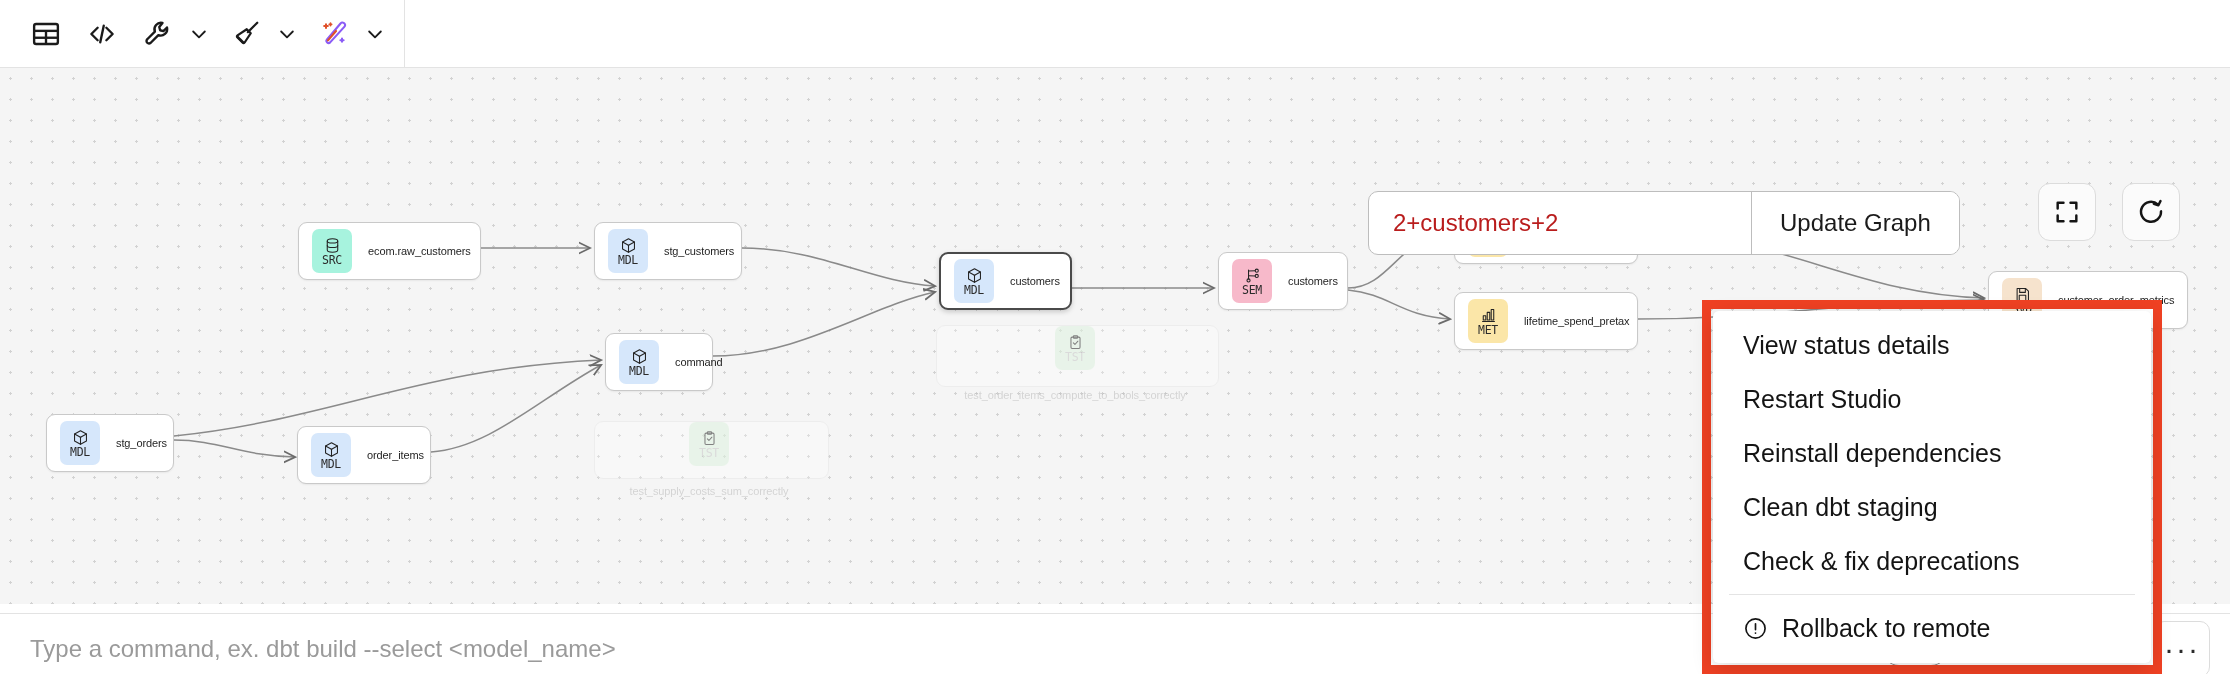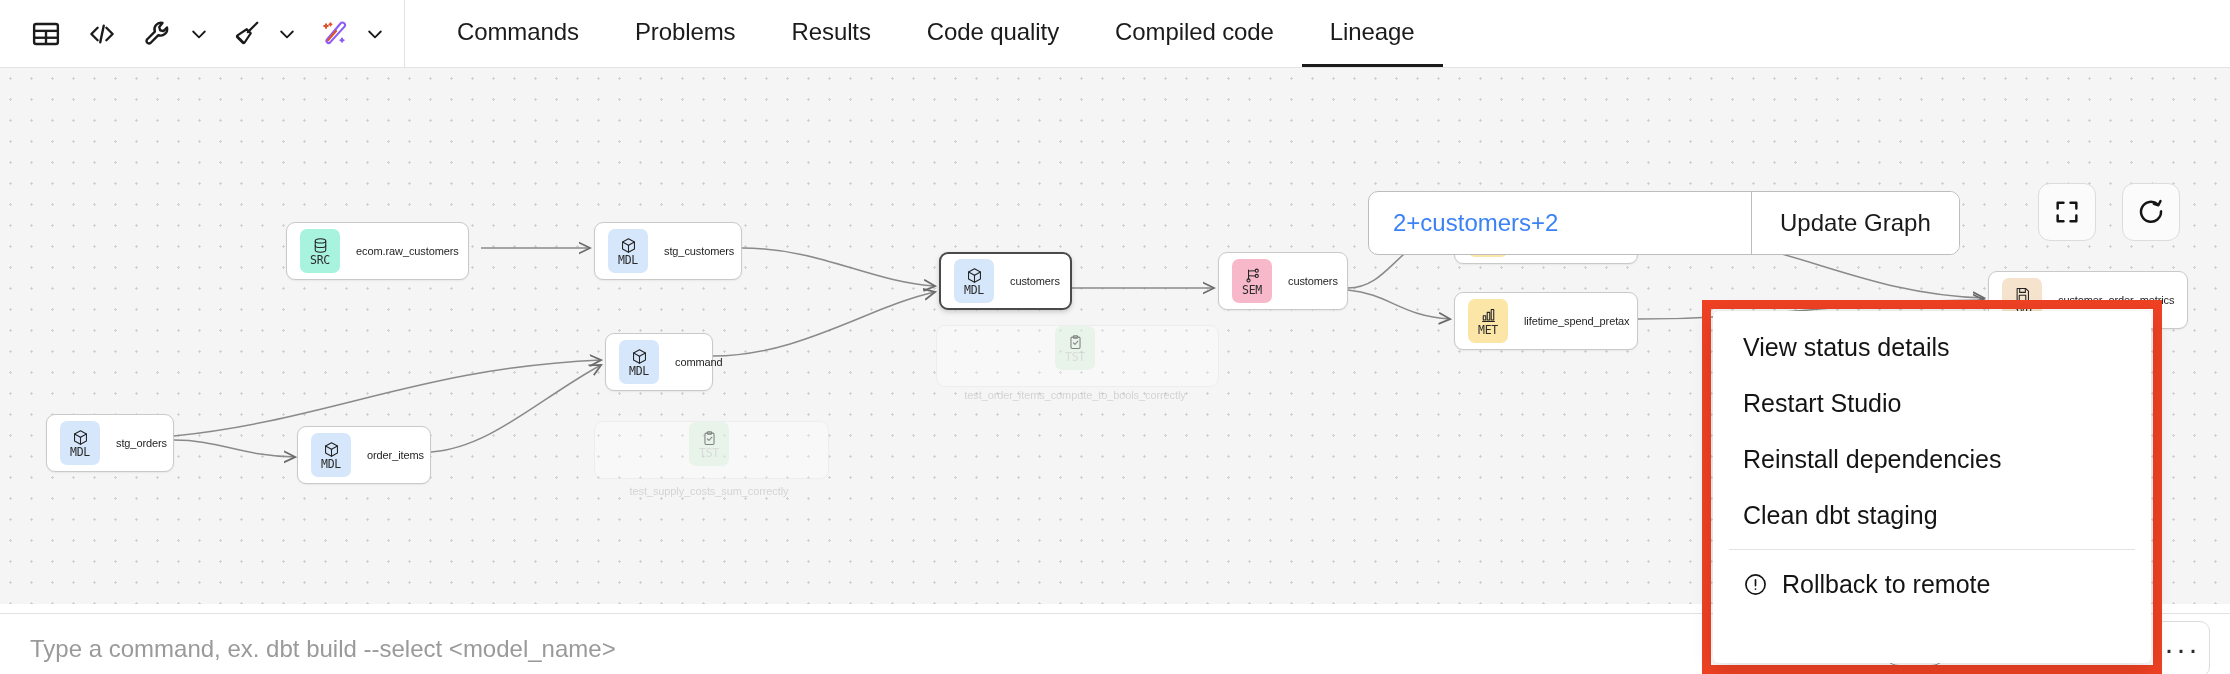--- a/index.html
+++ b/index.html
@@ -94,21 +94,21 @@
 
   
   .graph-ctrl {
     position: absolute; left: 1368px; top: 123px;
     display: flex; height: 64px;
     background: #ffffff; border: 1px solid #bdbdbd; border-radius: 10px;
     overflow: hidden;
   }
   .graph-input {
     width: 382px; height: 100%; border: none; outline: none;
-    font-size: 24px; color: #3b82f6; padding: 0 24px;
+    font-size: 24px; color: #b91c1c; padding: 0 24px;
     font-family: "Liberation Sans", sans-serif; background: transparent;
   }
   .graph-sep { width: 1px; background: #bdbdbd; }
   .update-btn {
     display: flex; align-items: center; justify-content: center;
     padding: 0 28px; font-size: 24px; color: #1b1b1b; cursor: pointer;
     background: #ffffff; border: none; font-family: "Liberation Sans", sans-serif;
     white-space: nowrap;
   }
 
@@ -231,28 +231,20 @@
           <path d="M9.2 3.3v1.9M8.2 4.2h1.9" stroke="#e0512a" stroke-width="1.4"></path>
         </svg>
       </div>
       <div class="caret-btn">
         <svg width="20" height="20" viewBox="0 0 24 24" fill="none" stroke="currentColor" stroke-width="2.2" stroke-linecap="round" stroke-linejoin="round">
           <polyline points="5,9 12,16 19,9"></polyline>
         </svg>
       </div>
     </div>
 
-    <div class="tabs" id="tabs-container">
-        <div class="tab">Commands</div>
-        <div class="tab">Problems</div>
-        <div class="tab">Results</div>
-        <div class="tab">Code quality</div>
-        <div class="tab">Compiled code</div>
-        <div class="tab active">Lineage</div>
-      </div>
   </div>
 
   <div class="canvas">
 
     <svg class="edges">
       <defs>
         <marker id="arw" markerWidth="9" markerHeight="9" refX="7.5" refY="4.5" orient="auto">
           <path d="M0,0.8 L7.6,4.5 L0,8.2" fill="none" stroke="#6b6b6b" stroke-width="1.2"></path>
         </marker>
       </defs>
@@ -298,21 +290,21 @@
           <div class="badge" style="background: rgb(214, 231, 251);">
             <svg width="17" height="17" viewBox="0 0 24 24" fill="none" stroke="#232323" stroke-width="1.5" stroke-linecap="round" stroke-linejoin="round">
               <path d="M12 2.6 20.4 7v10L12 21.4 3.6 17V7z"></path>
               <path d="M3.6 7 12 11.6 20.4 7"></path>
               <path d="M12 11.6v9.8"></path>
             </svg>
             <div class="bl">MDL</div>
           </div>
           <div class="nlabel">order_items</div>
         </div>
-        <div class="node" style="left: 286px; top: 154px; width: 183px; height: 58px;">
+        <div class="node" style="left: 298px; top: 154px; width: 183px; height: 58px;">
           <div class="badge" style="background: rgb(167, 243, 222);">
             <svg width="17" height="17" viewBox="0 0 24 24" fill="none" stroke="#232323" stroke-width="1.5" stroke-linecap="round" stroke-linejoin="round">
               <ellipse cx="12" cy="5.6" rx="7.4" ry="3"></ellipse>
               <path d="M4.6 5.6v12.8c0 1.65 3.3 3 7.4 3s7.4-1.35 7.4-3V5.6"></path>
               <path d="M4.6 11.9c0 1.65 3.3 3 7.4 3s7.4-1.35 7.4-3"></path>
             </svg>
             <div class="bl">SRC</div>
           </div>
           <div class="nlabel">ecom.raw_customers</div>
         </div>
@@ -463,20 +455,23 @@
         <span>View status details</span>
       </div>
       <div class="ctx-item">
         <span>Restart Studio</span>
       </div>
       <div class="ctx-item">
         <span>Reinstall dependencies</span>
       </div>
       <div class="ctx-item">
         <span>Clean dbt staging</span>
+      </div>
+      <div class="ctx-item">
+        <span>Check &amp; fix deprecations</span>
       </div>
       <div class="ctx-sep"></div>
       <div class="ctx-item">
         <span style="display: flex;">
           <svg width="25" height="25" viewBox="0 0 24 24" fill="none" stroke="#141414" stroke-width="1.6" stroke-linecap="round">
             <circle cx="12" cy="12" r="9.2"></circle>
             <line x1="12" y1="7.4" x2="12" y2="13"></line>
             <circle cx="12" cy="16.4" r="0.85" fill="#141414" stroke="none"></circle>
           </svg>
         </span>

